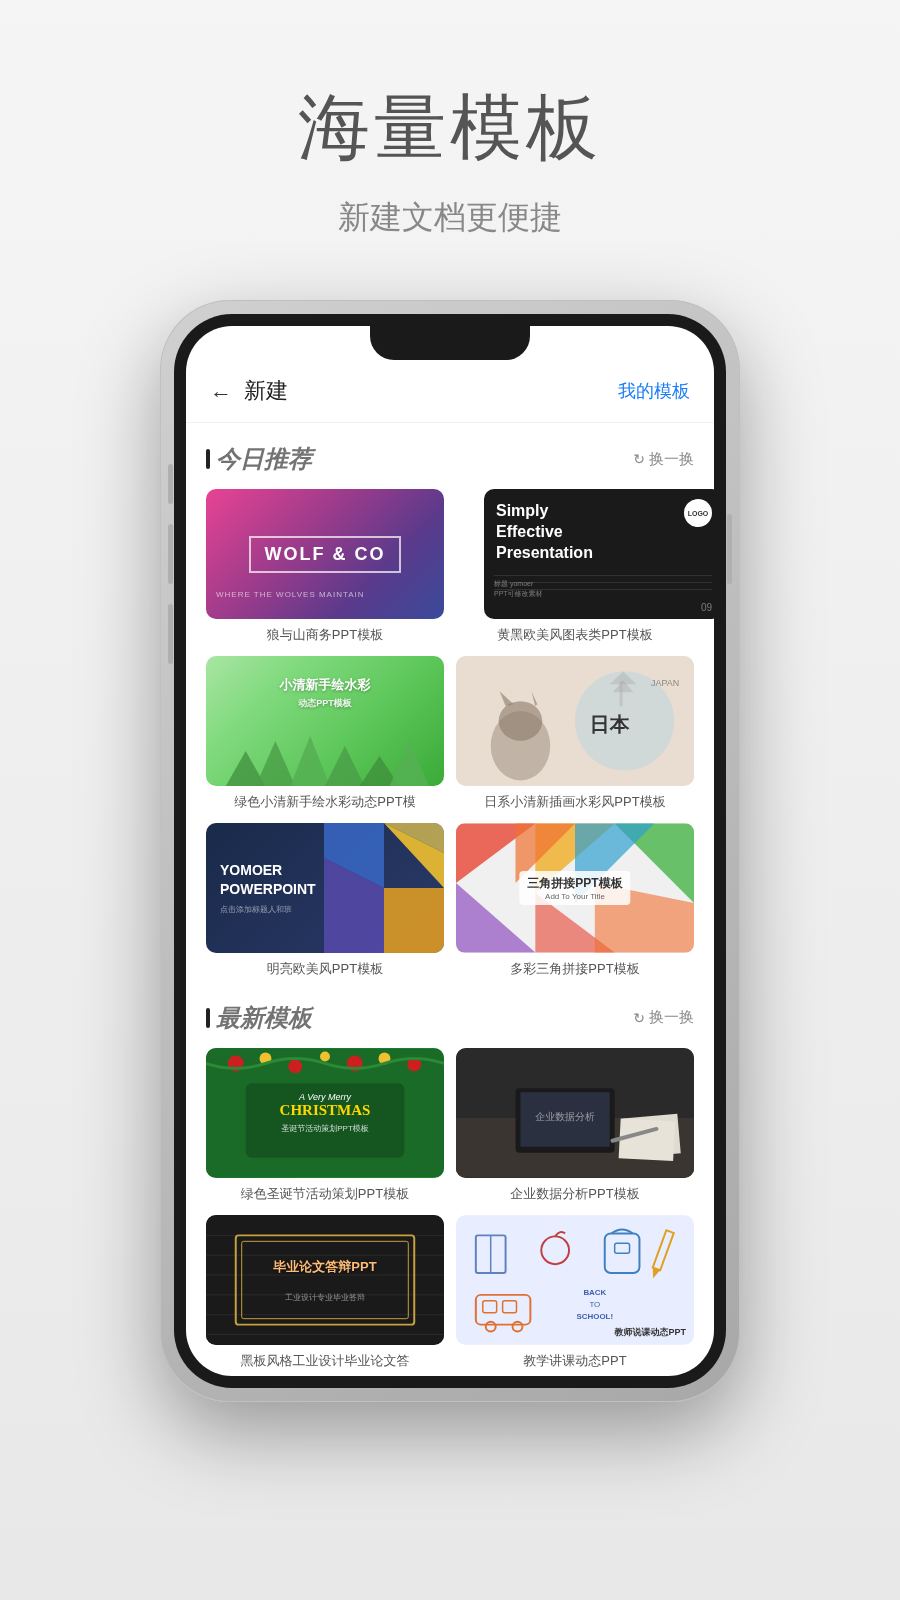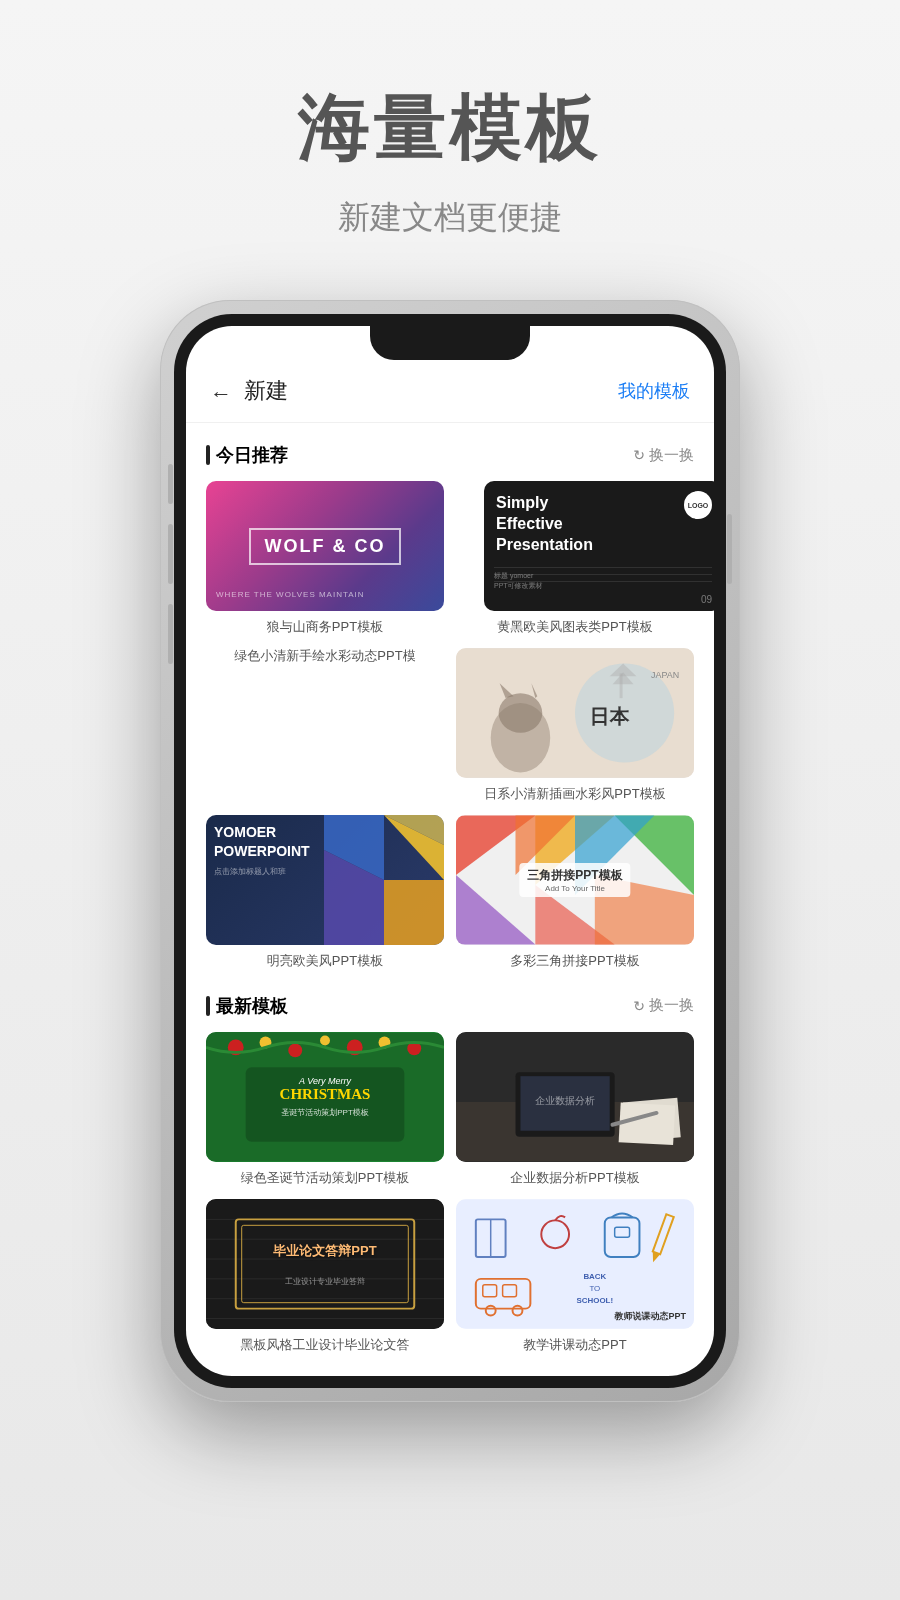--- a/index.html
+++ b/index.html
@@ -15,21 +15,21 @@
     }
 
     
     .page-header {
       text-align: center;
       padding-top: 80px;
       padding-bottom: 60px;
     }
     .page-title {
       font-size: 72px;
-      font-weight: 700;
+      font-weight: 400;
       color: #555;
       letter-spacing: 4px;
       margin-bottom: 20px;
     }
     .page-subtitle {
       font-size: 32px;
       color: #888;
       font-weight: 300;
     }
 
@@ -115,26 +115,27 @@
     .scroll-content::-webkit-scrollbar { display: none; }
 
     
     .section-header {
       display: flex;
       align-items: center;
       justify-content: space-between;
       margin-bottom: 14px;
     }
     .section-title {
-      font-size: 18px;
+      font-size: 24px;
       font-weight: 600;
-      color: #000000;
+      color: #737373;
       display: flex;
       align-items: center;
       gap: 6px;
+      font-style: italic;
     }
     .section-title::before {
       content: '';
       display: inline-block;
       width: 4px;
       height: 20px;
       background: #222;
       border-radius: 2px;
     }
     .section-refresh {
@@ -184,21 +185,21 @@
       color: #fff;
       font-size: 18px;
       font-weight: 700;
       letter-spacing: 2px;
       text-align: center;
       border: 2px solid rgba(255,255,255,0.7);
       padding: 6px 14px;
     }
     .wolf-sub {
       position: absolute;
-      bottom: 12px;
+      bottom: 20px;
       left: 10px;
       color: rgba(255,255,255,0.6);
       font-size: 8px;
       letter-spacing: 1px;
     }
 
     .thumb-simply {
       background: #1a1a1a;
       display: flex;
       flex-direction: column;
@@ -284,21 +285,22 @@
       justify-content: center;
       position: relative;
     }
 
     .thumb-yomoer {
       background: linear-gradient(135deg, #1a2a4a 0%, #2a3a6a 100%);
       position: relative;
       overflow: hidden;
       display: flex;
       flex-direction: column;
-      padding: 8px;
+      padding: 14px;
+      justify-content: center;
     }
     .yomoer-title {
       color: #fff;
       font-size: 14px;
       font-weight: 700;
       line-height: 1.4;
     }
     .yomoer-sub {
       color: rgba(255,255,255,0.5);
       font-size: 8px;
@@ -476,20 +478,35 @@
                       <div class="simply-line"></div>
                       <div class="simply-line"></div>
                     </div>
                     <div class="simply-label">标题 yomoer<br>PPT可修改素材</div>
                     <div class="simply-num">09</div>
                   </div>
                   <div class="template-name">黄黑欧美风图表类PPT模板</div>
                 </div>
 
                 <div class="template-item">
+                  <div class="template-thumb thumb-watercolor">
+                    <div class="wc-text">
+                      小清新手绘水彩<br>
+                      <span class="wc-sub-text">动态PPT模板</span>
+                    </div>
+
+                    <svg style="position:absolute;bottom:0;left:0;right:0;width:100%;height:65px;" viewBox="0 0 240 65" preserveAspectRatio="none">
+                      <polygon points="20,65 40,30 60,65" fill="#3d8a3a" opacity="0.7"></polygon>
+                      <polygon points="50,65 70,20 90,65" fill="#4a9e47" opacity="0.8"></polygon>
+                      <polygon points="85,65 105,15 125,65" fill="#55b052" opacity="0.9"></polygon>
+                      <polygon points="120,65 140,25 160,65" fill="#4a9e47" opacity="0.8"></polygon>
+                      <polygon points="155,65 175,35 195,65" fill="#3d8a3a" opacity="0.7"></polygon>
+                      <polygon points="185,65 205,20 225,65" fill="#55b052" opacity="0.85"></polygon>
+                    </svg>
+                  </div>
                   <div class="template-name">绿色小清新手绘水彩动态PPT模</div>
                 </div>
 
                 <div class="template-item">
                   <div class="template-thumb thumb-japan">
                     <svg style="position:absolute;top:0;left:0;width:100%;height:100%;" viewBox="0 0 240 130">
 
                       <rect width="240" height="130" fill="#e8ddd0"></rect>
 
                       <circle cx="170" cy="65" r="50" fill="#b8d4e0" opacity="0.5"></circle>

